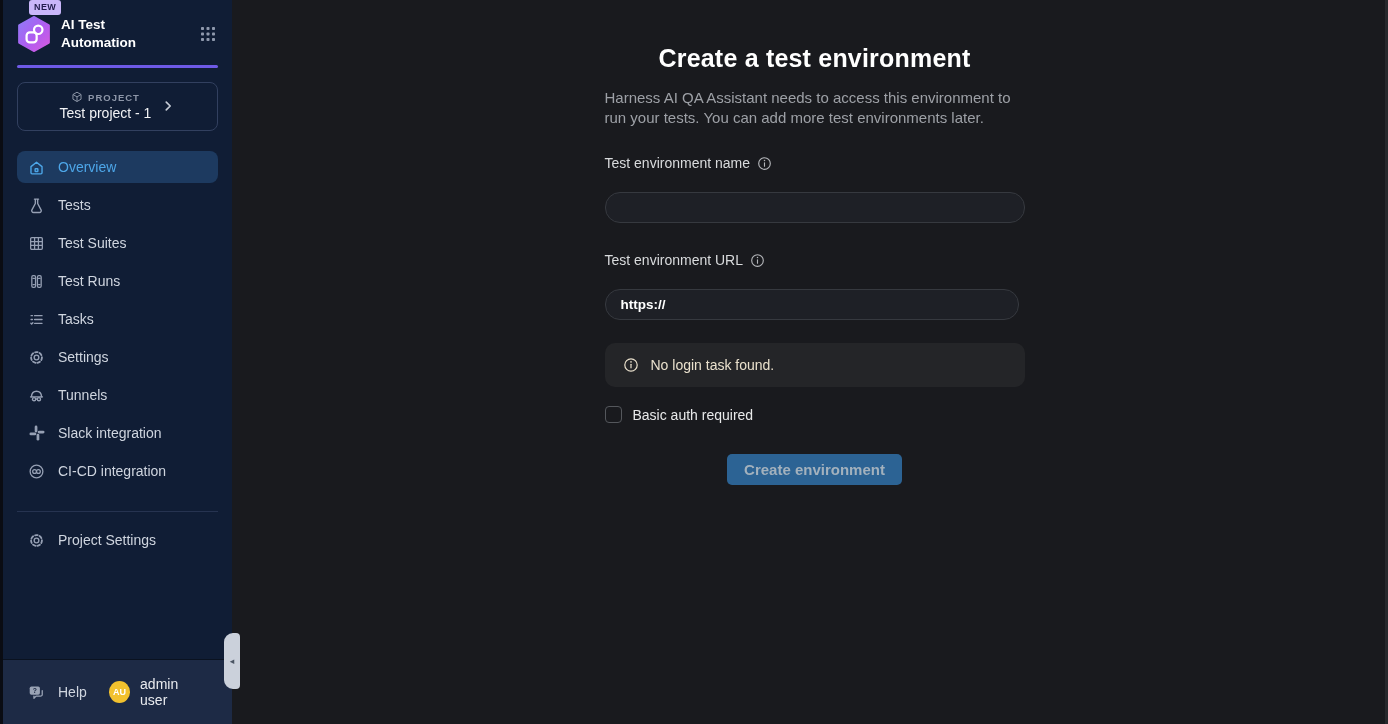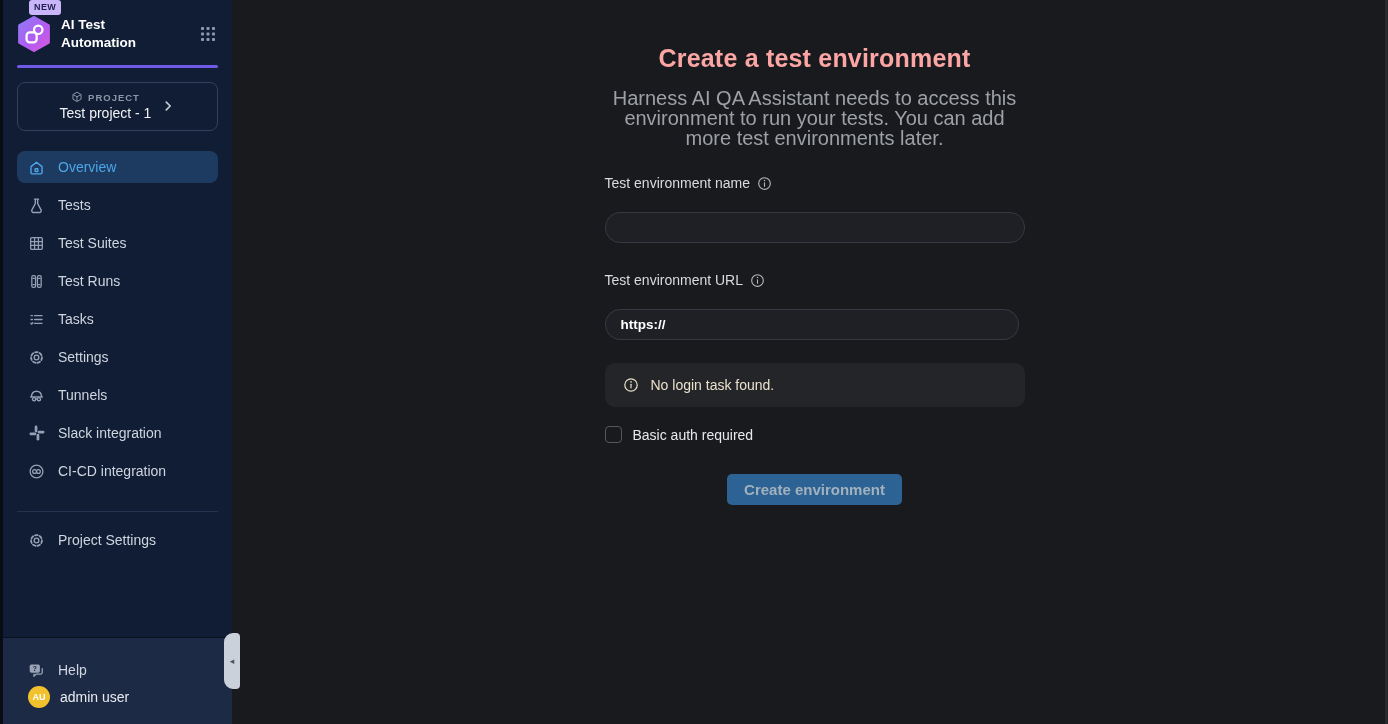--- a/index.html
+++ b/index.html
@@ -39,21 +39,21 @@
     display:flex; align-items:center; gap:13px; height:32px; padding:0 11px;
     border-radius:8px; color:#cfd5df; font-size:14px; cursor:pointer; white-space:nowrap;
   }
   .nav-item .nicon { color:#96a0b4; display:flex; width:17px; justify-content:center; }
   .nav-item.active { background:#1d3a60; color:#4da6e8; }
   .nav-item.active .nicon { color:#4da6e8; }
   .section-divider { height:1px; background:#263350; margin:24px 14px 0; }
   .project-settings { margin:12px 14px 0; }
   .bottom-block {
     margin-top:auto; background:#1d2a45; border-top:1px solid #0a1220;
-    padding:16px 14px 10px; display:flex; flex-direction:column;
+    padding:16px 14px 10px; display:flex; 
   }
   .user-row { display:flex; align-items:center; gap:10px; padding:0 11px 6px; cursor:pointer; }
   .avatar {
     width:22px; height:22px; border-radius:50%; background:#f2c12e;
     display:flex; align-items:center; justify-content:center;
     color:#ffffff; font-size:9px; font-weight:bold;
   }
   .user-name { color:#e8eaee; font-size:14px; }
   .collapse-handle {
     position:absolute; left:224px; top:633px; width:16px; height:56px; z-index:5;
@@ -62,24 +62,24 @@
   }
   .collapse-handle .tri { color:#4b5563; font-size:9px; line-height:1; }
   
   .main {
     position:absolute; left:232px; top:0; width:1156px; height:724px;
     background:#191a1e; border-right:3px solid #27292d;
     display:flex; justify-content:center;
   }
   .content { width:420px; margin-top:44px; margin-left:12px; }
   .page-title {
-    margin:0; text-align:center; color:#fca5a5; font-size:25px; font-weight:bold; letter-spacing:.2px;
+    margin:0; text-align:center; color:#ffffff; font-size:25px; font-weight:bold; letter-spacing:.2px;
   }
   .subtitle {
-    margin:15px auto 4px; text-align:center; color:#9da0a6; font-size:20px; line-height:20px; max-width:430px;
+    margin:15px auto 4px; text-align:left; color:#9da0a6; font-size:15px; line-height:20px; max-width:430px;
   }
   .form { margin-top:27px; }
   .field-label { display:flex; align-items:center; gap:7px; color:#d9dbdd; font-size:14px; }
   .field-label .iicon { color:#b4b6ba; display:flex; }
   .text-input {
     width:100%; height:31px; margin-top:21px;
     background:#1e2026; border:1px solid #36393f; border-radius:15px;
     color:#ffffff; font-weight:bold; font-size:13.5px; padding:0 15px; outline:none;
     font-family:"Liberation Sans", sans-serif;
   }

